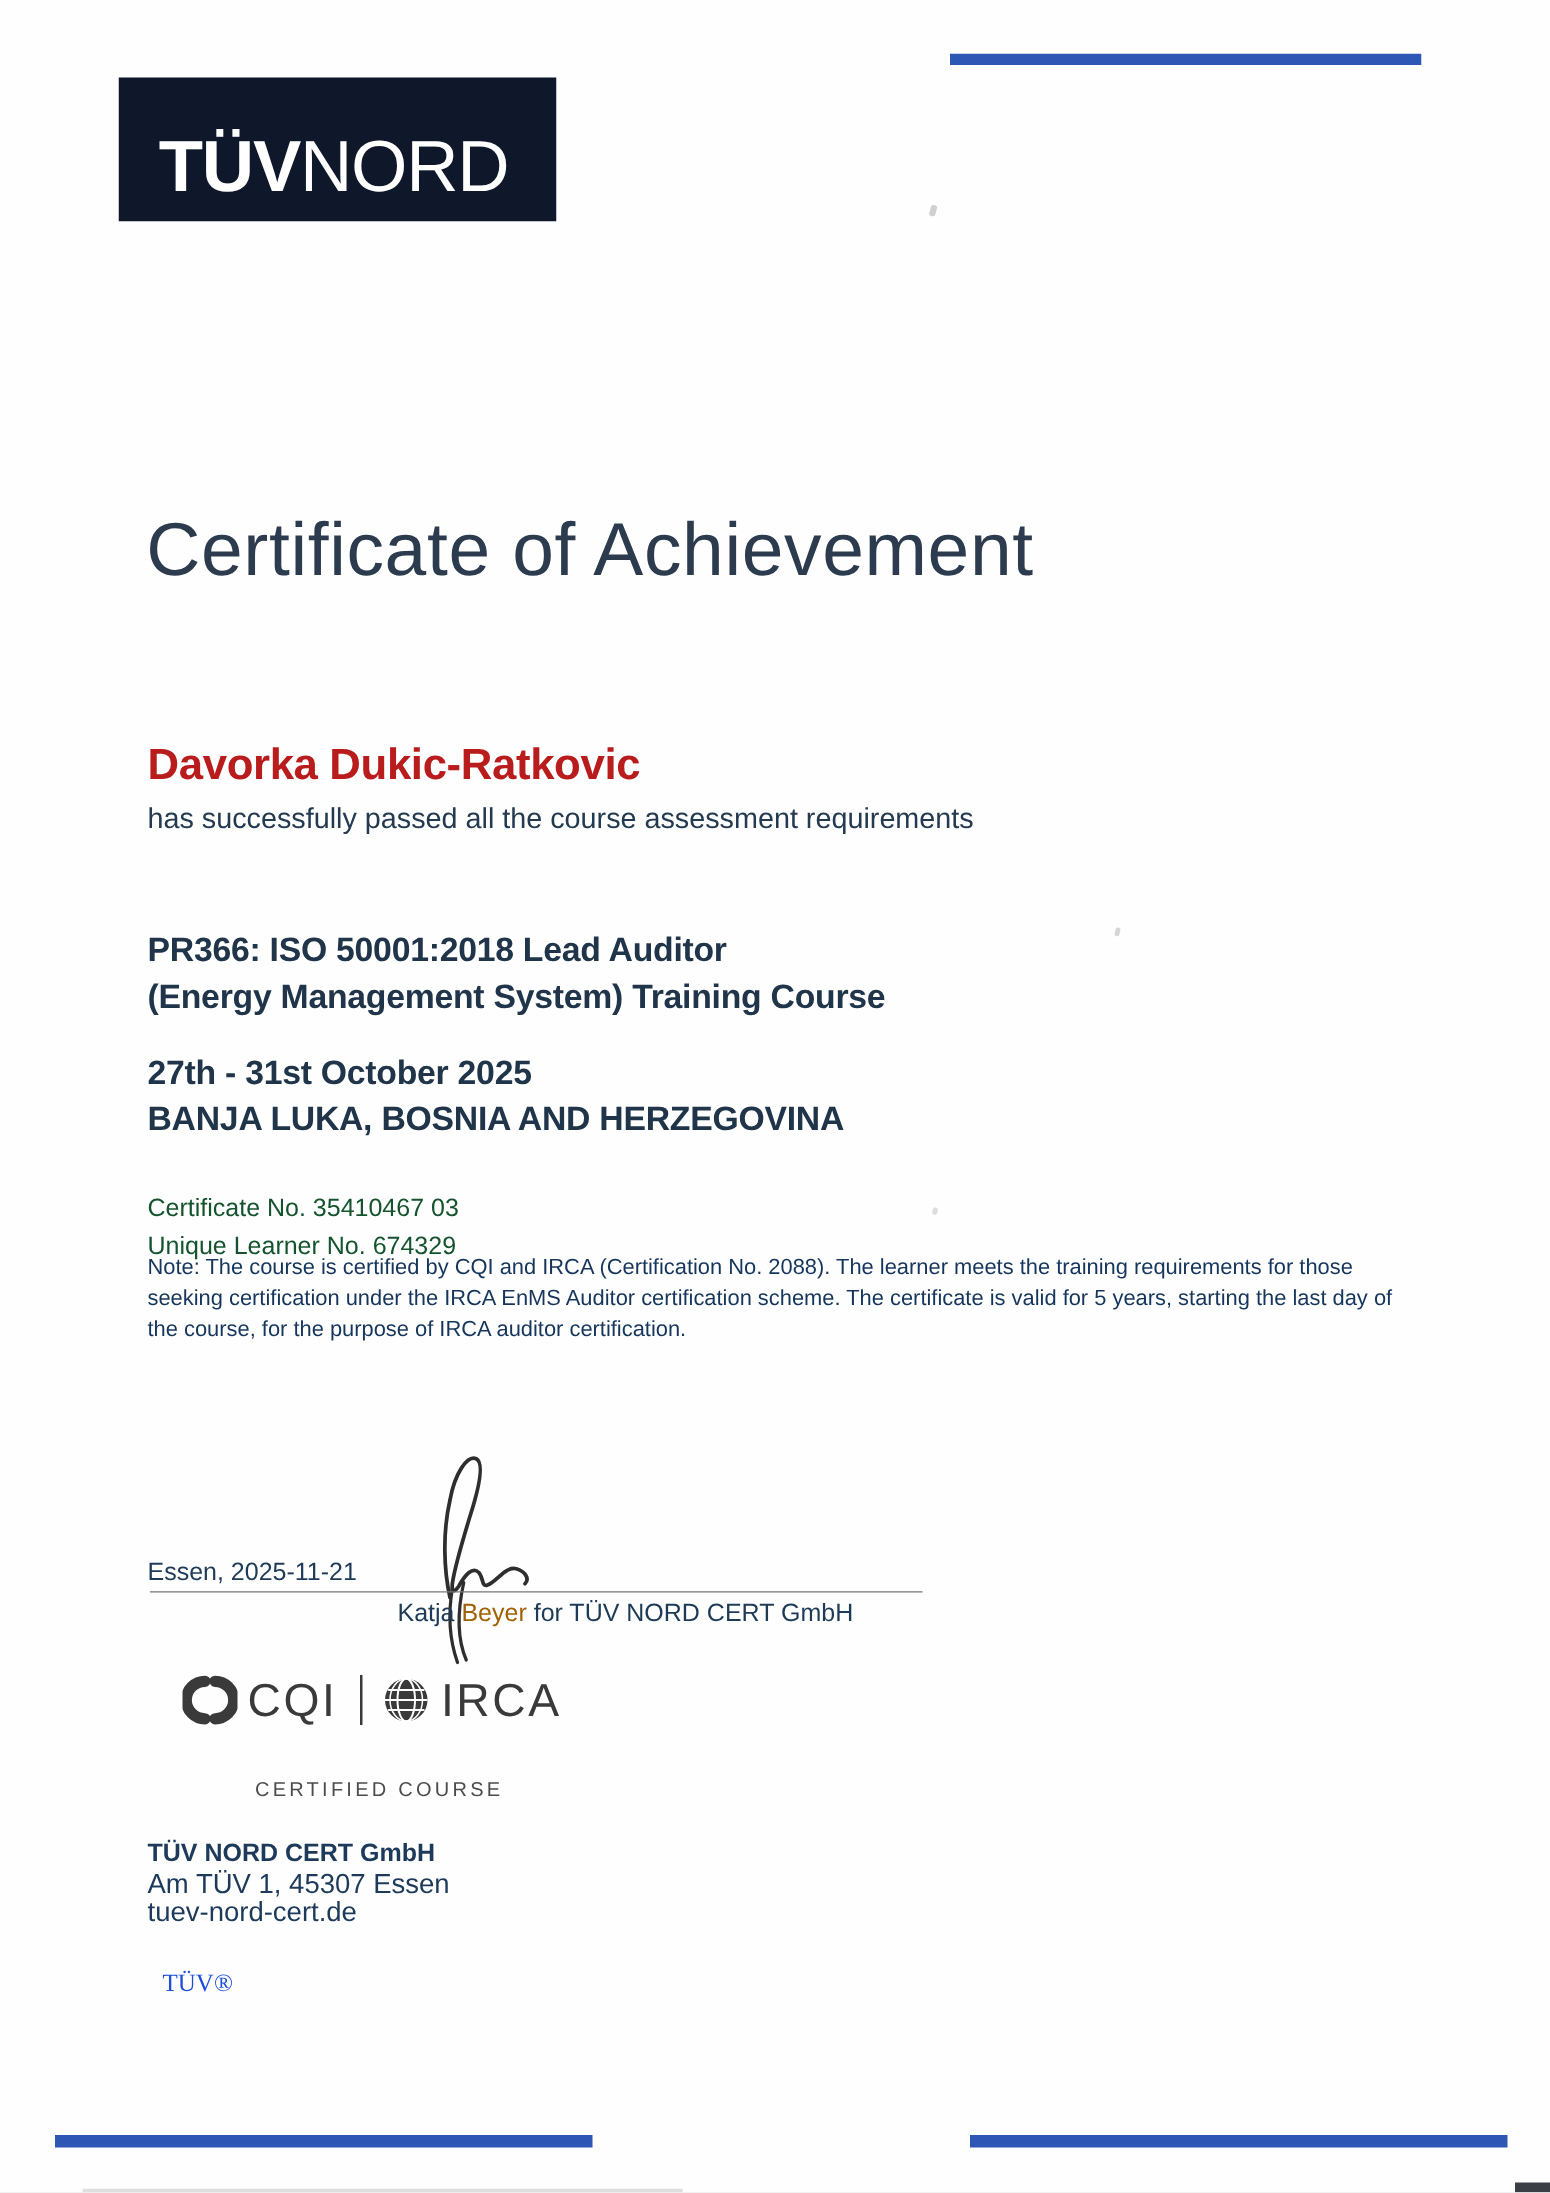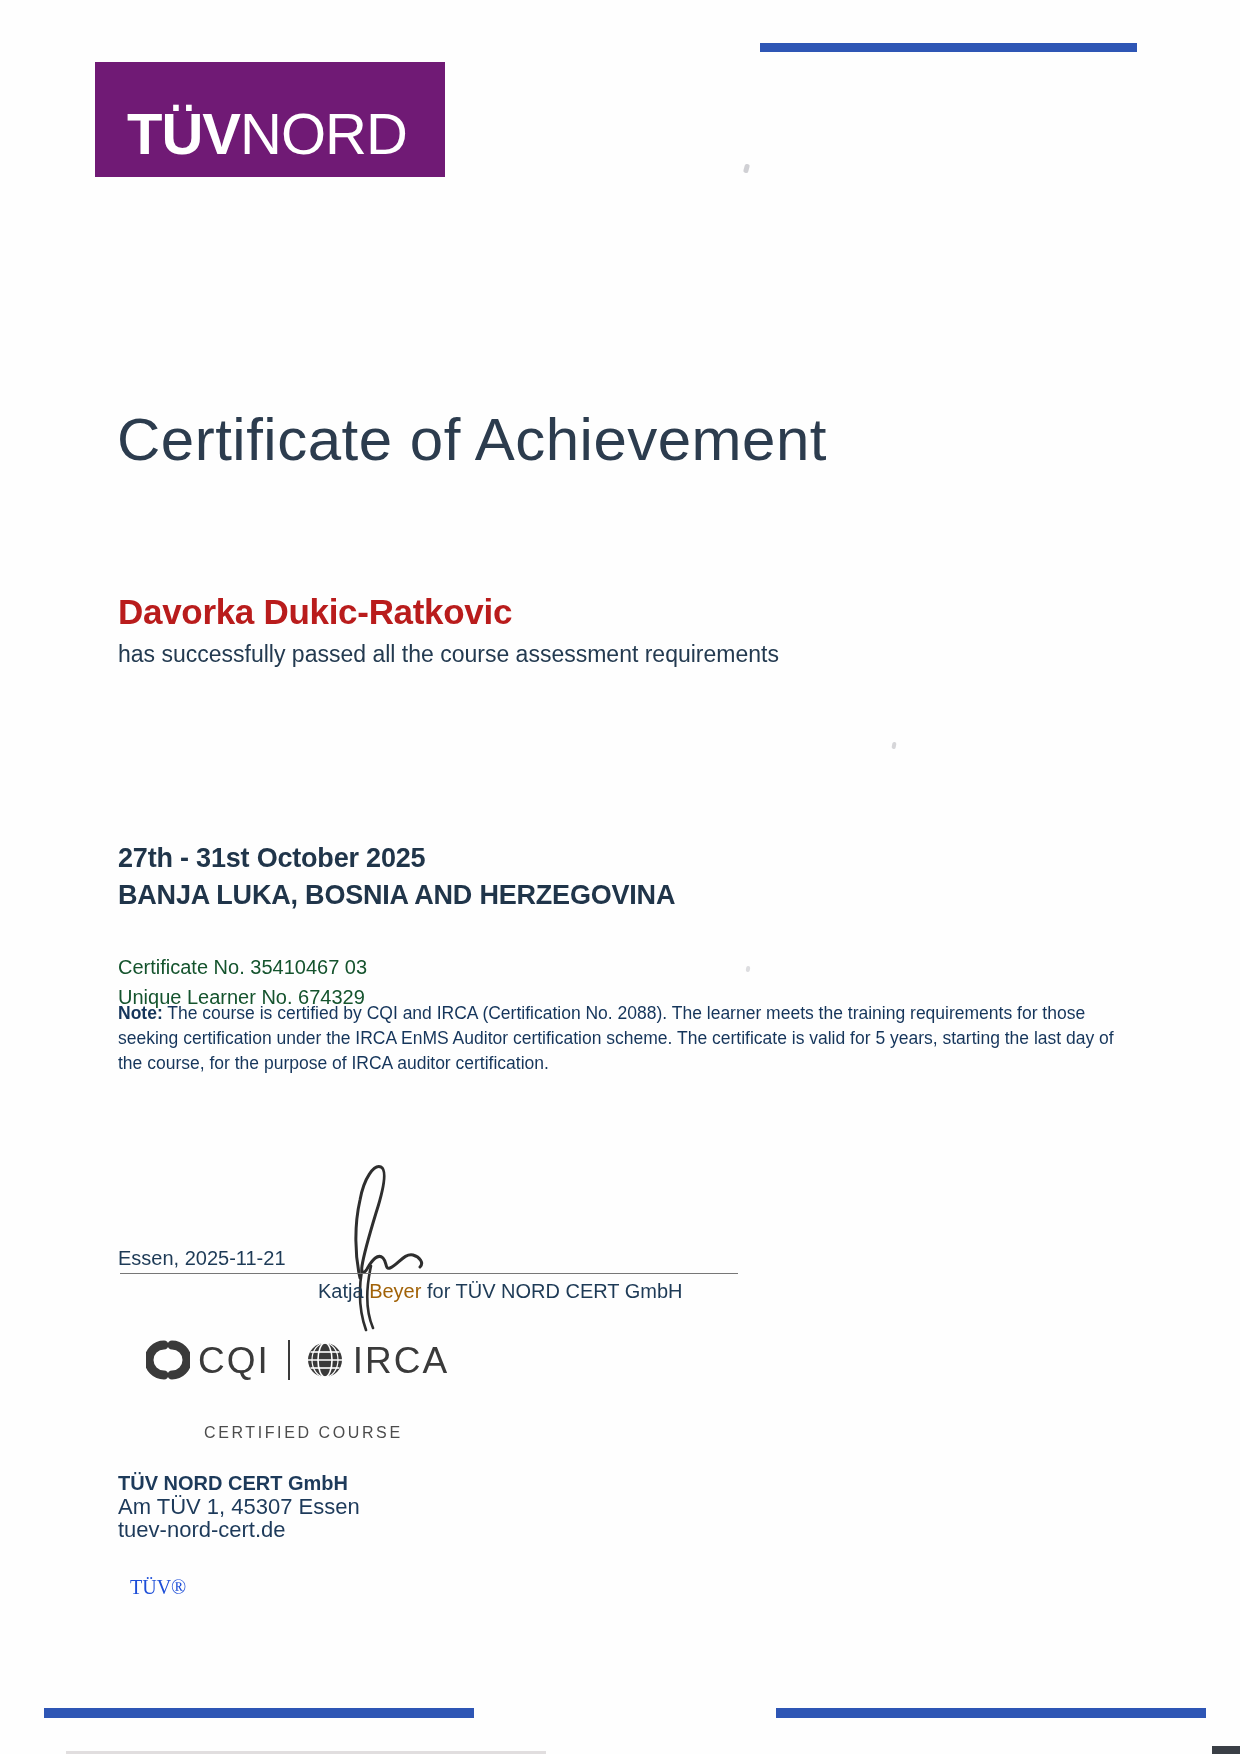--- a/index.html
+++ b/index.html
@@ -8,42 +8,42 @@
     position:relative; width:1240px; height:1754px;
     background:#fefefe; overflow:hidden;
     font-family:"Liberation Sans", sans-serif;
     color:#1f2d3a;
   }
   .abs { position:absolute; }
 
   .top-bar { left:760px; top:43px; width:377px; height:9px; background:#2e56b5; }
 
   .logo-box {
-    left:95px; top:62px; width:350px; height:115px; background:#701a75;
+    left:95px; top:62px; width:350px; height:115px; background:#0f172a;
     display:flex; align-items:flex-end; padding:0 0 14px 32px;
   }
   .logo-text { color:#ffffff; font-size:58px; line-height:1; letter-spacing:-1px; white-space:nowrap; }
   .logo-text .b { font-weight:700; }
   .logo-text .r { font-weight:400; }
 
   .title {
     left:117px; top:405px; font-size:60px; font-weight:400;
     letter-spacing:0.5px; color:#2c3c4e; white-space:nowrap;
   }
 
   .name { left:118px; top:592px; font-size:35px; font-weight:700; color:#b91c1c; letter-spacing:-0.3px; }
   .statement { left:118px; top:641px; font-size:23px; font-weight:400; color:#233a50; }
 
   .course { left:118px; top:742px; font-size:27px; font-weight:700; line-height:37px; color:#20354a; letter-spacing:-0.2px; }
   .dates  { left:118px; top:840px; font-size:27px; font-weight:700; line-height:37px; color:#20354a; letter-spacing:-0.2px; }
 
   .certnos { left:118px; top:936px; font-size:20px; line-height:30px; color:#14532d;margin-top:16px; }
 
   .note { left:118px; top:1001px; width:1000px; font-size:17.5px; line-height:25px; color:#15355b; }
-  .note .lbl { font-weight:700;text-align:center; }
+  .note .lbl { font-weight:400;text-align:center; }
 
   .sig-svg { left:318px; top:1158px; width:130px; height:175px; }
   .place-date { left:118px; top:1247px; font-size:20px; color:#1d3a56; }
   .sig-line { left:120px; top:1273px; width:618px; height:1px; background:#777; }
   .signer { left:318px; top:1280px; font-size:20px; color:#1d3a56; white-space:nowrap; }
   .signer .hl { color:#a16207; }
 
   .acc-row { left:146px; top:1338px; display:flex; align-items:center; height:44px; }
   .acc-text { font-size:37px; color:#3a3a3a; letter-spacing:2px; line-height:1; }
   .acc-divider { width:2px; height:40px; background:#3a3a3a; margin:0 16px 0 18px; }
@@ -78,20 +78,24 @@
 
   <div class="abs speck speck1"></div>
   <div class="abs speck speck2"></div>
   <div class="abs speck speck3"></div>
 
   <div class="abs title">Certificate of Achievement</div>
 
   <div class="abs name">Davorka Dukic-Ratkovic</div>
   <div class="abs statement">has successfully passed all the course assessment requirements</div>
 
+  <div class="abs course">
+    <div>PR366: ISO 50001:2018 Lead Auditor</div>
+    <div>(Energy Management System) Training Course</div>
+  </div>
 
   <div class="abs dates">
     <div>27th - 31st October 2025</div>
     <div>BANJA LUKA, BOSNIA AND HERZEGOVINA</div>
   </div>
 
   <div class="abs certnos">
     <div>Certificate No. 35410467 03</div>
     <div>Unique Learner No. 674329</div>
   </div>

